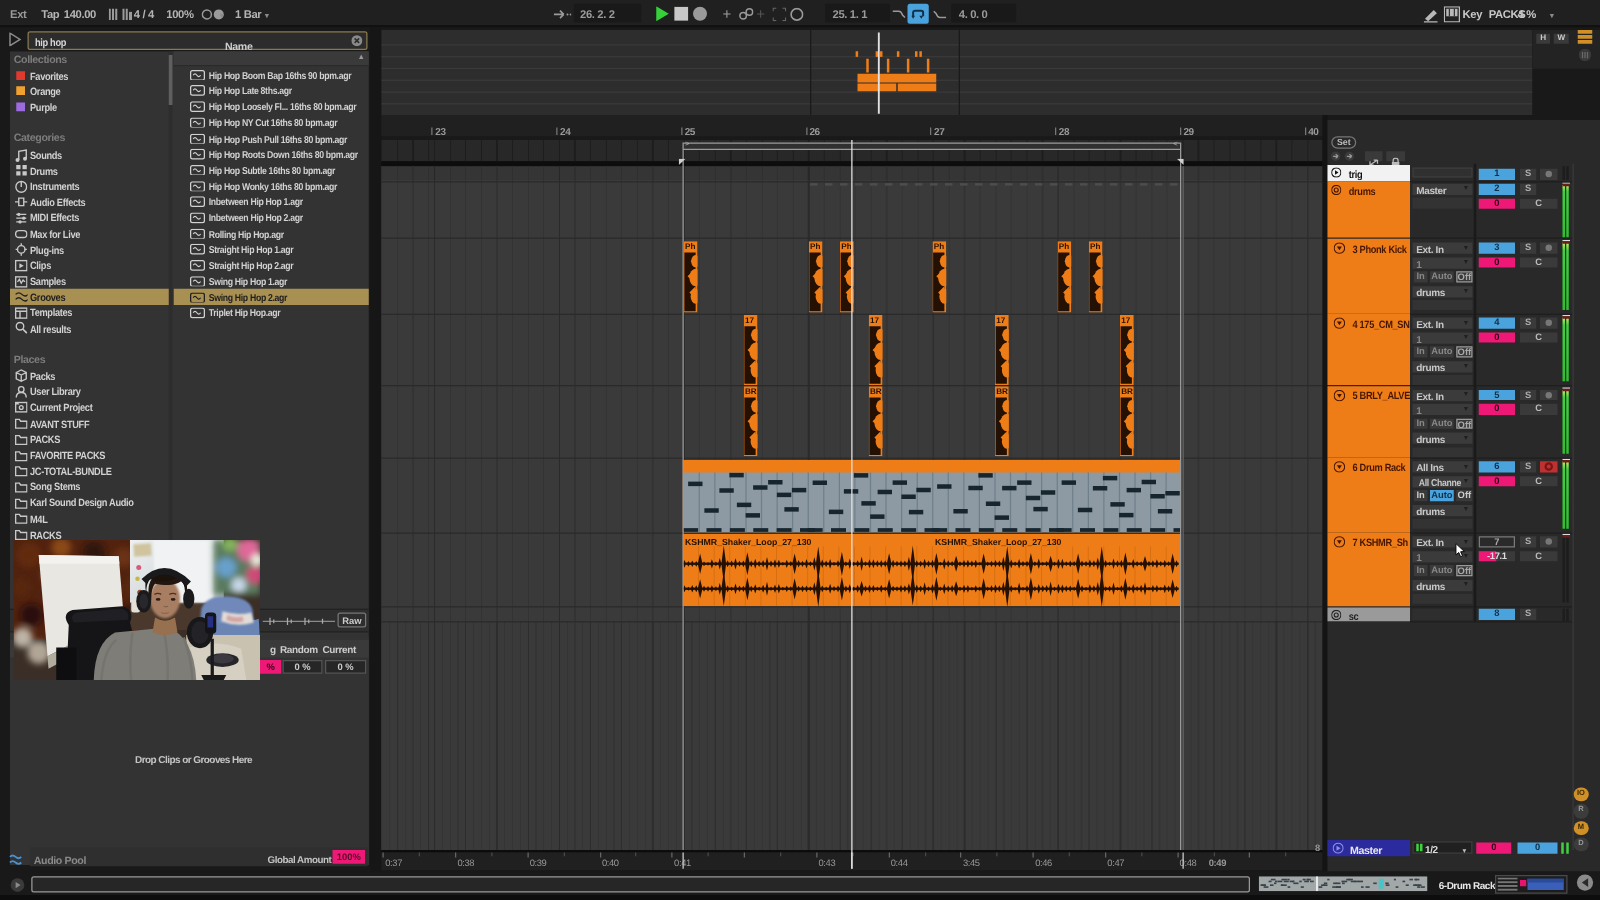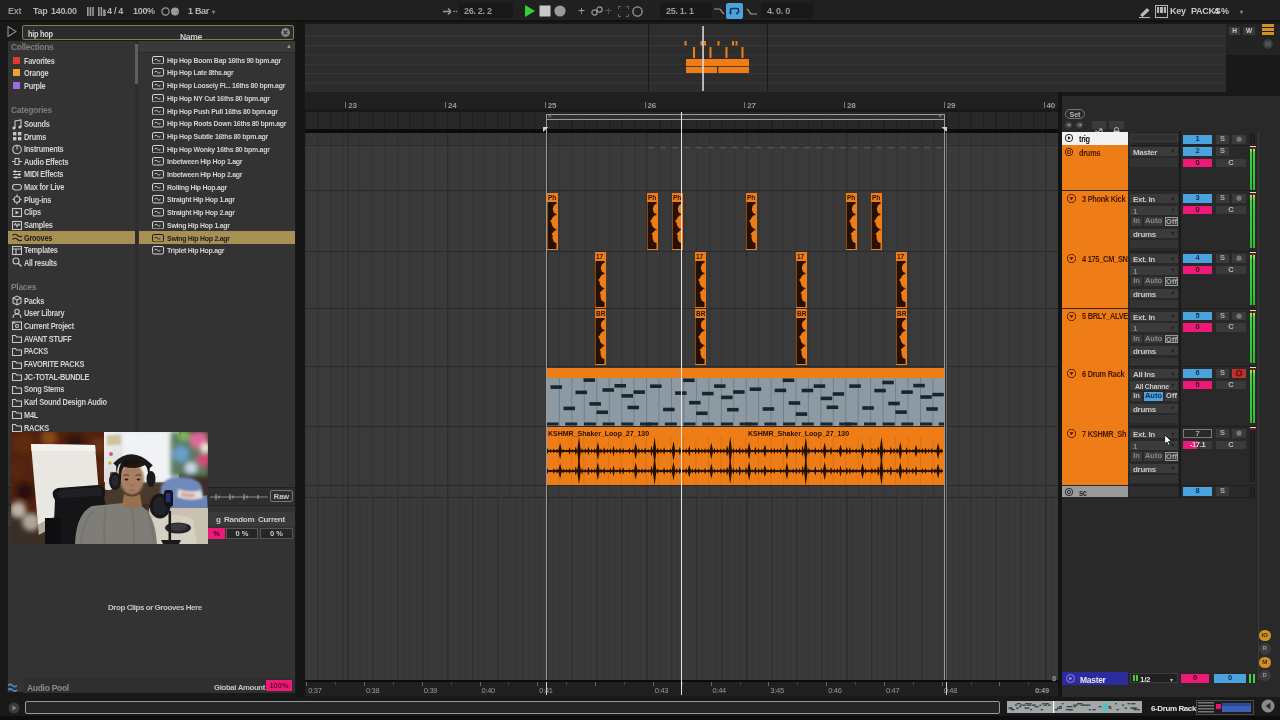--- a/index.html
+++ b/index.html
@@ -724,21 +724,21 @@
 <div class="ab" style="left:855.0px;top:682px;width:1px;height:2.5px;background:#484848;"></div>
 <div class="txt" style="left:828.1299999999999px;top:685.5px;font-size:7.5px;color:#999;font-weight:normal;">0:46</div>
 <div class="ab" style="left:883.8999999999999px;top:682px;width:1px;height:4px;background:#666;"></div>
 <div class="ab" style="left:912.8px;top:682px;width:1px;height:2.5px;background:#484848;"></div>
 <div class="txt" style="left:885.8999999999999px;top:685.5px;font-size:7.5px;color:#999;font-weight:normal;">0:47</div>
 <div class="ab" style="left:941.6699999999998px;top:682px;width:1px;height:4px;background:#666;"></div>
 <div class="ab" style="left:970.6px;top:682px;width:1px;height:2.5px;background:#484848;"></div>
 <div class="txt" style="left:943.6699999999998px;top:685.5px;font-size:7.5px;color:#999;font-weight:normal;">0:48</div>
 <div class="ab" style="left:999.4399999999998px;top:682px;width:1px;height:4px;background:#666;"></div>
 <div class="ab" style="left:1028.3px;top:682px;width:1px;height:2.5px;background:#484848;"></div>
-<div class="txt" style="left:1035px;top:685.5px;font-size:7.5px;color:#999;font-weight:bold;">0:49</div>
+<div class="txt" style="left:967px;top:685.5px;font-size:7.5px;color:#999;font-weight:bold;">0:49</div>
 <div class="ab" style="left:546px;top:682px;width:1px;height:13px;background:#cfcfcf;"></div>
 <div class="ab" style="left:680.5px;top:682px;width:1.5px;height:13px;background:#ededed;"></div>
 <div class="ab" style="left:946px;top:682px;width:1px;height:13px;background:#cfcfcf;"></div>
 <div class="ab" style="left:1058px;top:92px;width:4px;height:628px;background:#141414;"></div>
 <div class="ab" style="left:1062px;top:96px;width:218px;height:624px;background:#292929;"></div>
 <div class="ab" style="left:1065px;top:109px;width:20px;height:10px;border:1px solid #777;border-radius:5px;">
     <div style="font-size:7px;color:#bbb;text-align:center;line-height:9px;font-weight:bold;">Set</div>
   </div>
 <svg class="ab" style="left:1064px;top:121px" width="9" height="8">
     <circle cx="4.5" cy="4" r="3.8" fill="#3a3a3a"></circle>

